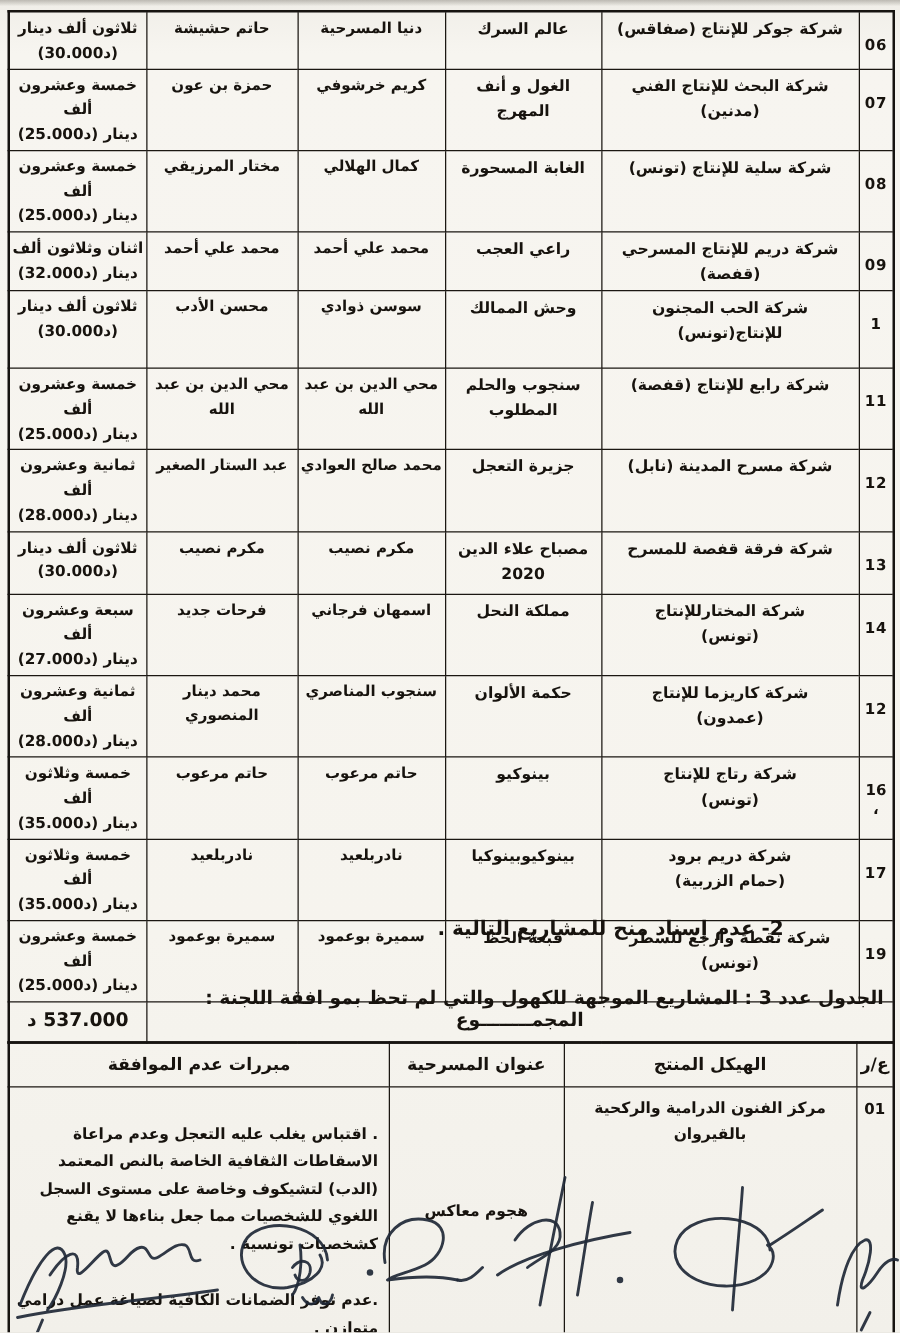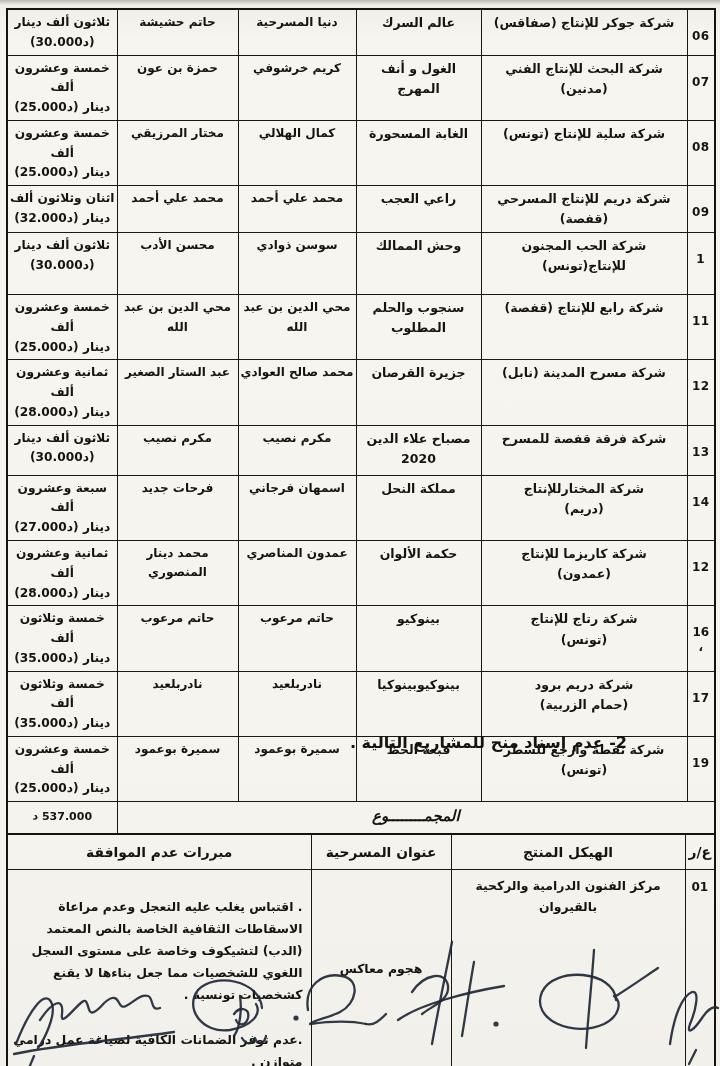--- a/index.html
+++ b/index.html
@@ -10,22 +10,22 @@
   .page::before{content:"";position:absolute;top:0;left:0;width:100%;height:5px;
         background:linear-gradient(180deg,rgba(70,65,55,.30),rgba(70,65,55,0));pointer-events:none;}
   table{border-collapse:collapse;table-layout:fixed;}
   #t1{position:absolute;top:8px;right:4px;width:708px;border:2.5px solid #161310;}
   #t1 td{border:1.5px solid #1b1712;text-align:center;vertical-align:top;
          padding:3px 2px 2px;font-weight:700;font-size:12.5px;line-height:1.62;
          white-space:pre-line;}
   #t1 td.c-num{font-size:12px;letter-spacing:.5px;line-height:1.2;padding-top:19px;}
   #t1 td.c-author,#t1 td.c-director{font-size:12px;}
   #t1 td.c-amount{font-size:12.2px;}
-  #t1 td.c-total-label{font-size:15px;vertical-align:middle;padding-top:0;font-style:italic;}
-  #t1 td.c-total-value{font-size:11px;vertical-align:middle;padding-top:0;letter-spacing:.3px;margin-left:12px;}
+  #t1 td.c-total-label{font-size:15px;vertical-align:middle;padding-top:0;}
+  #t1 td.c-total-value{font-size:15px;vertical-align:middle;padding-top:0;letter-spacing:.3px;margin-left:12px;}
   #h-item2{position:absolute;top:733px;right:0;width:720px;text-align:right;
            padding-left:0;box-sizing:border-box;padding-right:93px;
            font-size:16px;font-weight:700;}
   #h-caption{position:absolute;top:789px;right:0;width:720px;text-align:right;
            box-sizing:border-box;padding-right:13px;font-size:15px;font-weight:700;}
   #t2{position:absolute;top:833px;right:4px;width:708px;border:2.5px solid #161310;}
   #t2 th,#t2 td{border:1.5px solid #1b1712;font-weight:700;color:#17130e;}
   #t2 th{font-size:13.8px;height:30px;text-align:center;vertical-align:middle;padding:2px;}
   #t2 td{font-size:12.4px;vertical-align:top;text-align:center;padding:5px 4px;
          white-space:pre-line;line-height:1.7;height:108px;}
@@ -105,51 +105,51 @@
         <td class="c-company">شركة رابع للإنتاج (قفصة)</td>
         <td class="c-play">سنجوب والحلم المطلوب</td>
         <td class="c-author">محي الدين بن عبد الله</td>
         <td class="c-director">محي الدين بن عبد الله</td>
         <td class="c-amount">خمسة وعشرون ألف
 دينار ⁦(25.000د)⁩</td>
       </tr>
       <tr style="height:43px">
         <td class="c-num">12</td>
         <td class="c-company">شركة مسرح المدينة (نابل)</td>
-        <td class="c-play">جزيرة القرصان</td>
+        <td class="c-play">جزيرة التعجل</td>
         <td class="c-author">محمد صالح العوادي</td>
         <td class="c-director">عبد الستار الصغير</td>
         <td class="c-amount">ثمانية وعشرون ألف
 دينار ⁦(28.000د)⁩</td>
       </tr>
       <tr style="height:50px">
         <td class="c-num">13</td>
         <td class="c-company">شركة فرقة قفصة للمسرح</td>
         <td class="c-play">مصباح علاء الدين 2020</td>
         <td class="c-author">مكرم نصيب</td>
         <td class="c-director">مكرم نصيب</td>
         <td class="c-amount">ثلاثون ألف دينار
 ⁦(30.000د)⁩</td>
       </tr>
       <tr style="height:45px">
         <td class="c-num">14</td>
         <td class="c-company">شركة المختارللإنتاج
-(دريم)</td>
+(تونس)</td>
         <td class="c-play">مملكة النحل</td>
         <td class="c-author">اسمهان فرجاني</td>
         <td class="c-director">فرحات جديد</td>
         <td class="c-amount">سبعة وعشرون ألف
 دينار ⁦(27.000د)⁩</td>
       </tr>
       <tr style="height:45px">
         <td class="c-num">12</td>
         <td class="c-company">شركة كاريزما للإنتاج
 (عمدون)</td>
         <td class="c-play">حكمة الألوان</td>
-        <td class="c-author">عمدون المناصري</td>
+        <td class="c-author">سنجوب المناصري</td>
         <td class="c-director">محمد دينار المنصوري</td>
         <td class="c-amount">ثمانية وعشرون ألف
 دينار ⁦(28.000د)⁩</td>
       </tr>
       <tr style="height:58px">
         <td class="c-num">16
 ،</td>
         <td class="c-company">شركة رتاج للإنتاج
 (تونس)</td>
         <td class="c-play">بينوكيو</td>
@@ -179,20 +179,21 @@
 دينار ⁦(25.000د)⁩</td>
       </tr>
       <tr style="height:32px">
         <td class="c-total-label" colspan="5">المجمــــــــوع</td>
         <td class="c-total-value">537.000 د</td>
       </tr>
     </tbody>
   </table>
 
   <div id="h-item2">2- عدم إسناد منح للمشاريع التالية .</div>
+  <div id="h-caption">الجدول عدد 3 : المشاريع الموجهة للكهول والتي لم تحظ بمو افقة اللجنة :</div>
 
   <table id="t2" dir="rtl">
     <colgroup>
       <col style="width:30px">
         <col style="width:234px">
         <col style="width:140px">
         <col style="width:304px">
     </colgroup>
     <thead>
       <tr>

